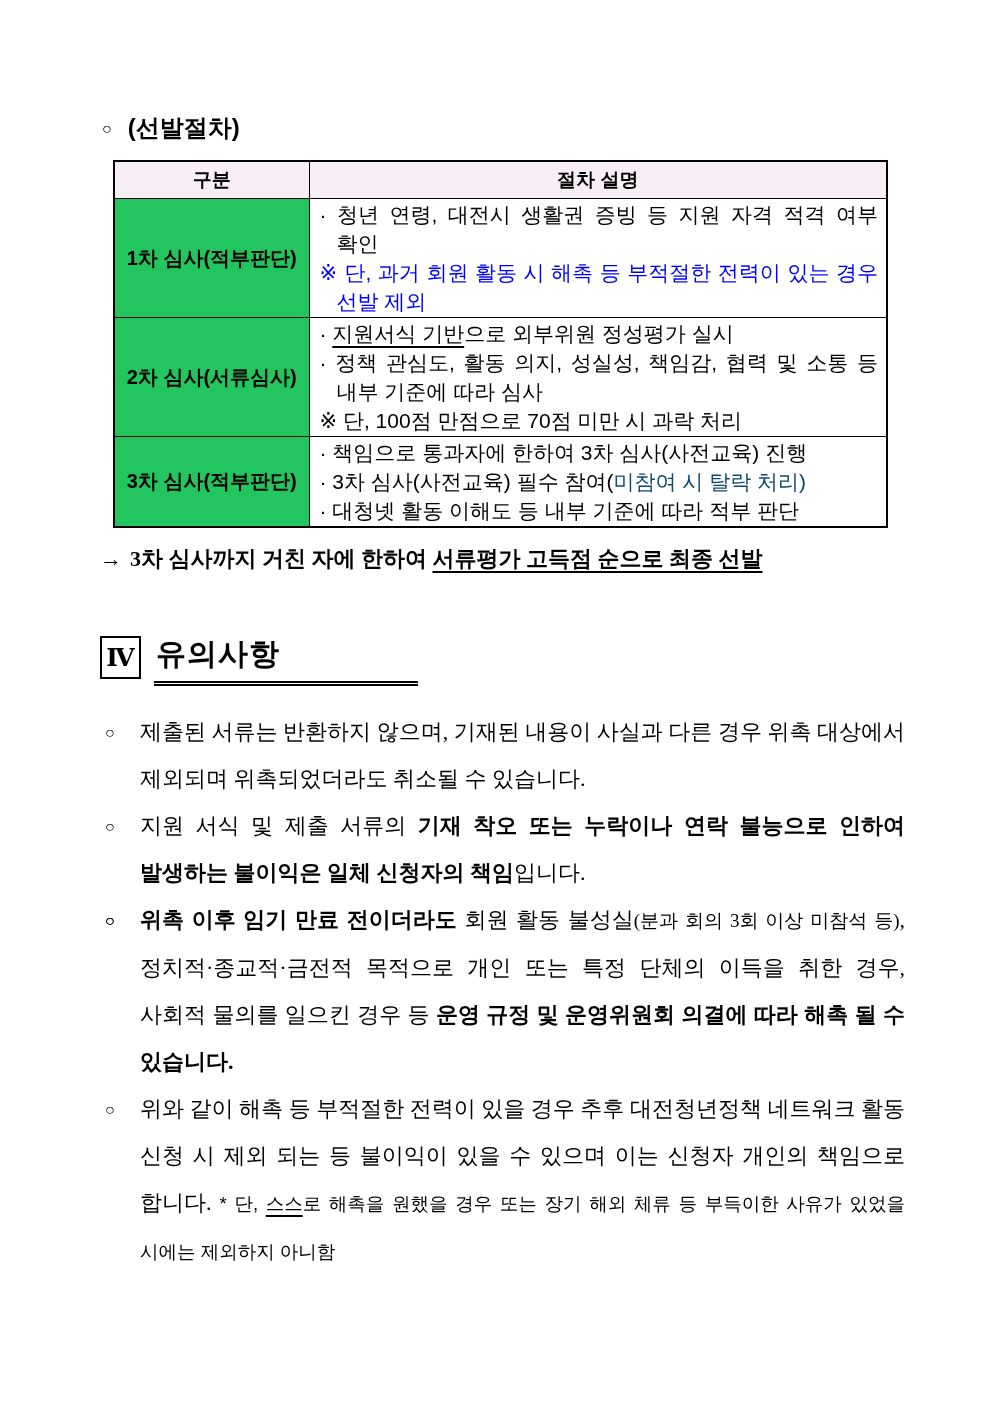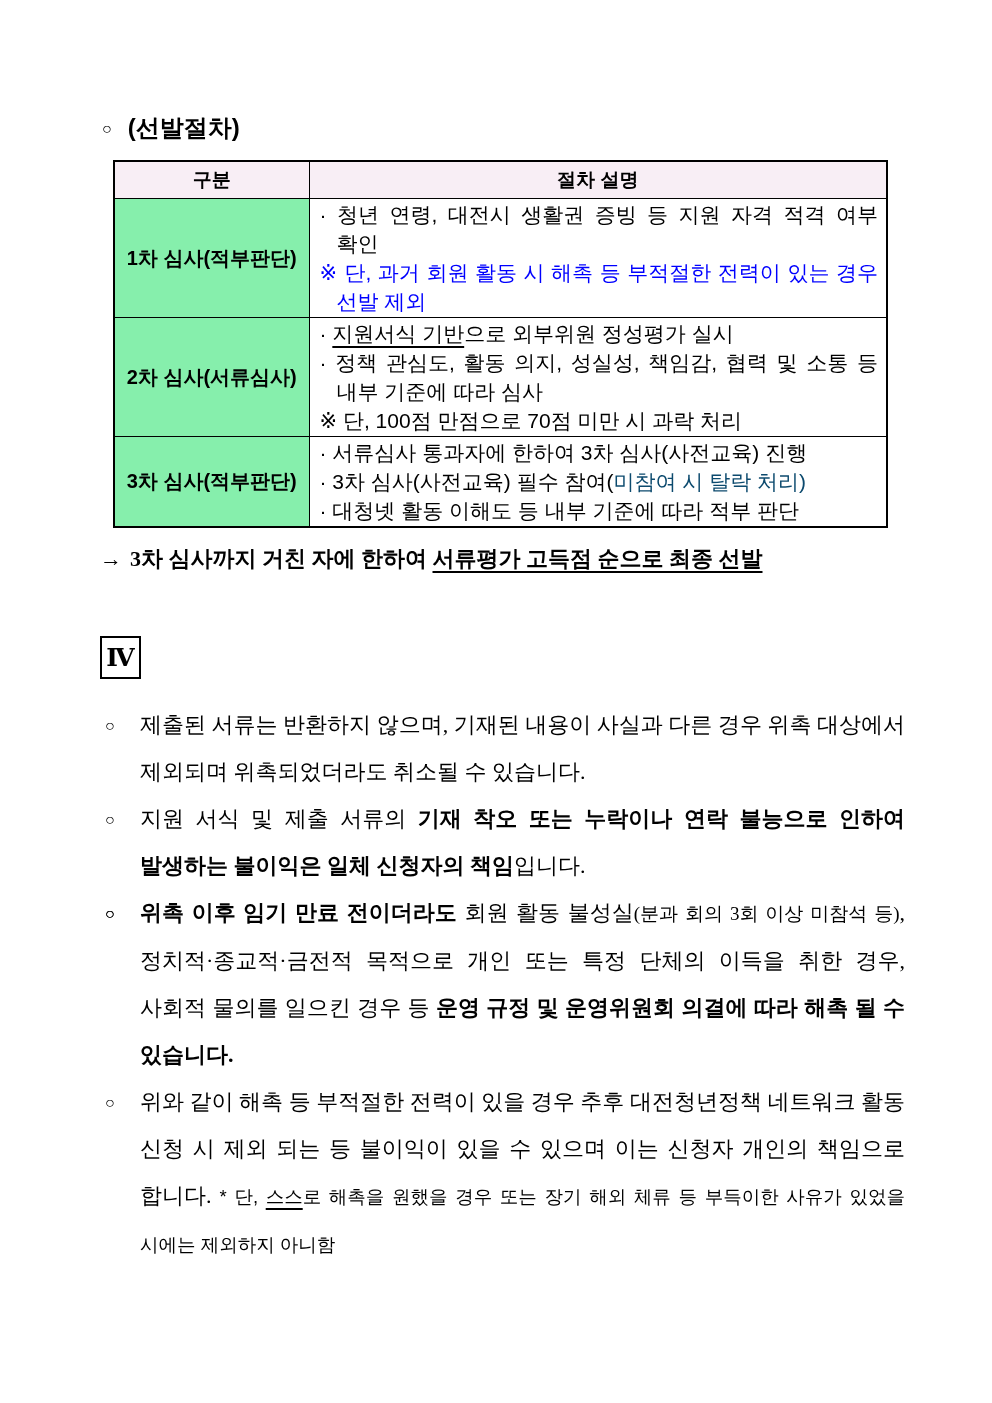--- a/index.html
+++ b/index.html
@@ -17,21 +17,21 @@
 
   
   table.proc{border-collapse:collapse;border:2px solid #000;margin-left:13px;width:775px;table-layout:fixed;padding-left:44px;}
   table.proc th,table.proc td{border:1px solid #000;}
   table.proc thead th{
     height:34px;background:var(--hdrbg,#f8eef5);
     font-family:"Liberation Sans","DejaVu Sans",sans-serif;font-weight:bold;font-size:19px;text-align:center;
   }
   table.proc tbody th{
     font-family:"Liberation Sans","DejaVu Sans",sans-serif;font-weight:bold;font-size:20px;
-    text-align:center;vertical-align:middle;background:#86efac;
+    text-align:center;vertical-align:middle;background:#22c55e;
   }
   table.proc td{
     padding:1px 8px 1px 10px;vertical-align:middle;
     font-family:"Liberation Sans","DejaVu Sans",sans-serif;font-size:21px;line-height:29px;
   }
   .cline{padding-left:17px;text-indent:-17px;text-align:justify;word-break:keep-all;}
 
   
   .result{margin:16px 0 0 0;font-size:22px;font-weight:bold;line-height:30px;word-break:keep-all;}
   .result .arrow{margin-right:8px;}
@@ -89,34 +89,37 @@
           <th>2차 심사(서류심사)</th>
           <td>
             <div class="cline"><span>· </span><span class="u">지원서식 기반</span><span>으로 외부위원 정성평가 실시</span></div>
             <div class="cline"><span>· 정책 관심도, 활동 의지, 성실성, 책임감, 협력 및 소통 등 내부 기준에 따라 심사</span></div>
             <div class="cline"><span>※ 단, 100점 만점으로 70점 미만 시 과락 처리</span></div>
           </td>
         </tr>
         <tr>
           <th>3차 심사(적부판단)</th>
           <td>
-            <div class="cline"><span>· 서류심사 통과자에 한하여 3차 심사(사전교육) 진행</span></div>
+            <div class="cline"><span>· 책임으로 통과자에 한하여 3차 심사(사전교육) 진행</span></div>
             <div class="cline"><span>· 3차 심사(사전교육) 필수 참여(</span><span style="color: #0c4a6e;">미참여 시 탈락 처리)</span></div>
             <div class="cline"><span>· 대청넷 활동 이해도 등 내부 기준에 따라 적부 판단</span></div>
           </td>
         </tr>
       </tbody>
   </table>
 
   <p class="result">
     <span class="arrow">→</span><span id="result-text"><span>3차 심사까지 거친 자에 한하여 </span><span class="u">서류평가 고득점 순으로 최종 선발</span></span>
   </p>
 
   <div class="section">
     <div class="sec-box">Ⅳ</div>
+    <div class="sec-title-wrap">
+      <span class="sec-title">유의사항</span>
+    </div>
   </div>
 
   <div class="notices" id="notice-list">
       <div class="notice-item"><span class="notice-bullet">○</span><span>제출된 서류는 반환하지 않으며, 기재된 내용이 사실과 다른 경우 위촉 대상에서 제외되며 위촉되었더라도 취소될 수 있습니다.</span></div>
       <div class="notice-item"><span class="notice-bullet">○</span><span>지원 서식 및 제출 서류의 </span><span class="b">기재 착오 또는 누락이나 연락 불능으로 인하여 발생하는 불이익은 일체 신청자의 책임</span><span>입니다.</span></div>
       <div class="notice-item"><span class="notice-bullet">○</span></div>
       <div class="notice-item"><span class="notice-bullet">○</span><span class="b">위촉 이후 임기 만료 전이더라도</span><span> 회원 활동 불성실</span><span class="sm">(분과 회의 3회 이상 미참석 등)</span><span>, 정치적·종교적·금전적 목적으로 개인 또는 특정 단체의 이득을 취한 경우, 사회적 물의를 일으킨 경우 등 </span><span class="b">운영 규정 및 운영위원회 의결에 따라 해촉 될 수 있습니다.</span></div>
       <div class="notice-item"><span class="notice-bullet">○</span><span>위와 같이 해촉 등 부적절한 전력이 있을 경우 추후 대전청년정책 네트워크 활동 신청 시 제외 되는 등 불이익이 있을 수 있으며 이는 신청자 개인의 책임으로 합니다. </span><span class="note">* 단, </span><span class="u note">스스</span><span class="note">로 해촉을 원했을 경우 또는 장기 해외 체류 등 부득이한 사유가 있었을 시에는 제외하지 아니함</span></div>
     </div>
 

